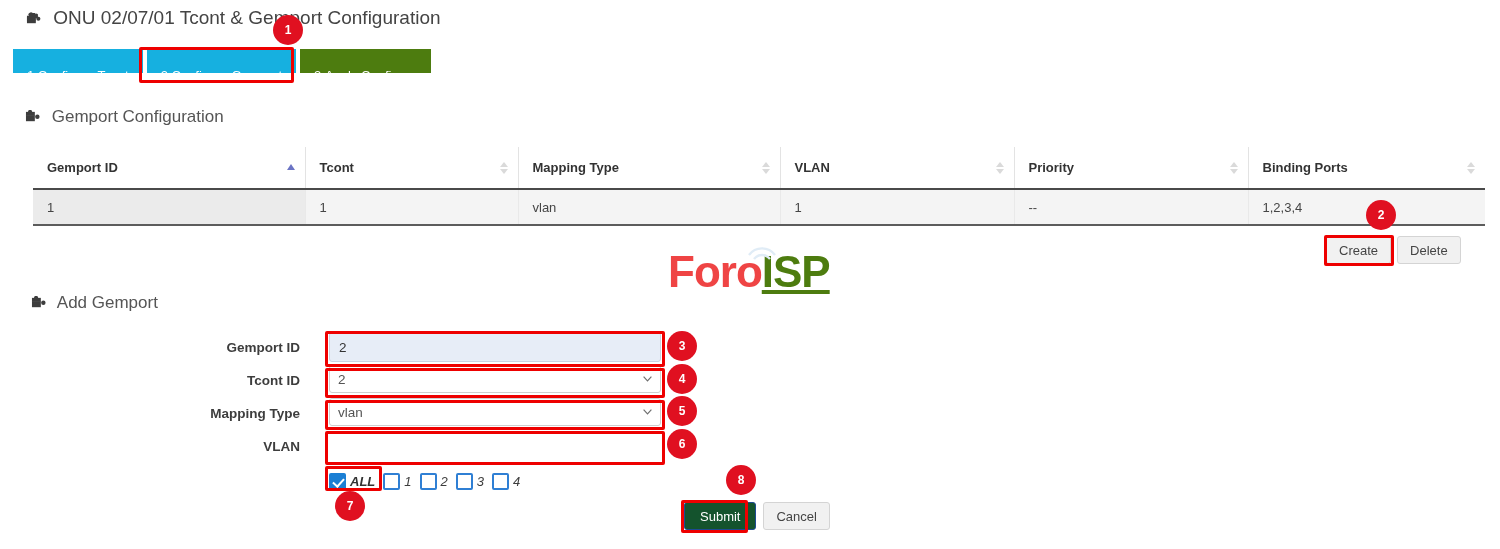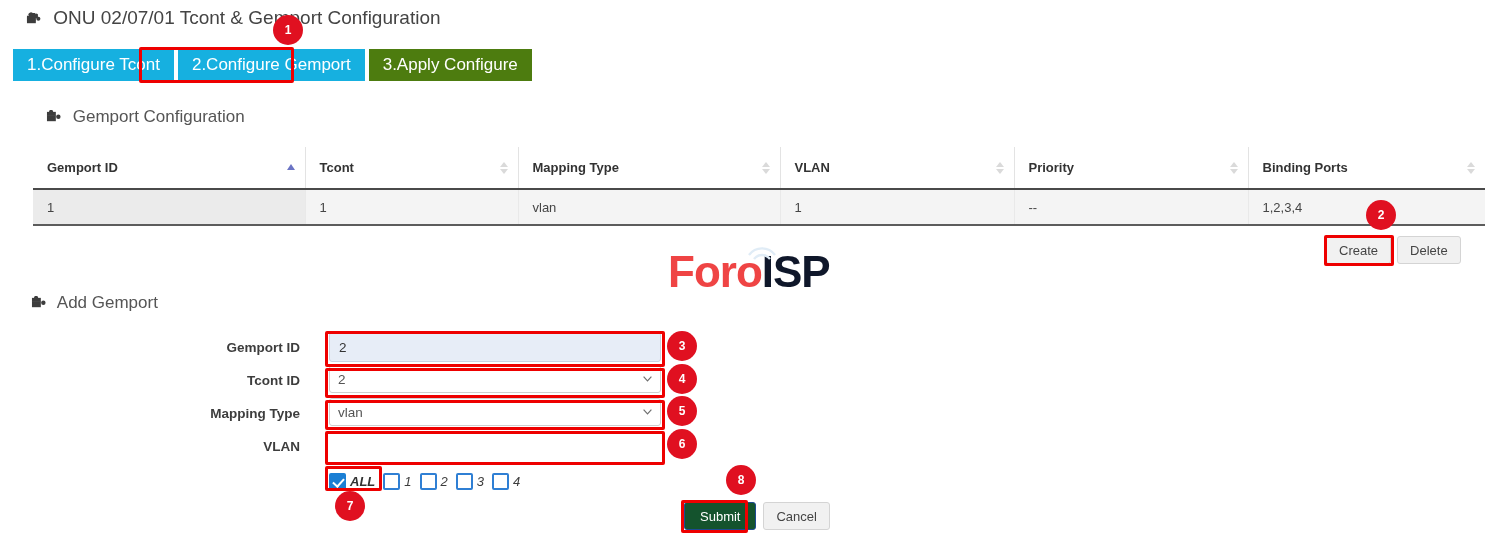--- a/index.html
+++ b/index.html
@@ -20,21 +20,21 @@
   .watermark {
     position: absolute;
     left: 668px; top: 250px;
     font-size: 44px;
     font-weight: bold;
     letter-spacing: -1px;
     user-select: none;
     line-height: 1;
   }
   .wm-foro { color: #ef4444; }
-  .wm-isp  { color: #0f172a; }
+  .wm-isp  { color: #4d7c0f; text-decoration: underline; }
   .wm-wifi {
     position: absolute;
     left: 745px; top: 243px;
     width: 34px; height: 20px;
   }
 
   
   .puzzle {
     display: inline-block;
     width: 15px; height: 14px;
@@ -53,42 +53,42 @@
   }
 
   
   .tabbar {
     position: absolute;
     left: 13px; top: 49px;
     display: flex;
     gap: 0px;
   }
   .tabbtn {
-    height: 32px;
-    padding: 0 14px;
+    height: 23px;
+    padding: 12px 14px;
     border: none;
     color: #ffffff;
-    font-size: 17px;
+    font-size: 13px;
     font-family: "Liberation Sans", sans-serif;
     line-height: 30px;
     white-space: nowrap;
     cursor: pointer;
   }
   .tab-cyan  { background: #16b0e0; }
   .tab-green { background: #4d7c0f; }
   .tab-gap { width: 4px; }
 
   
   .section-head {
     position: absolute;
     font-size: 17px;
     color: #555555;
     white-space: nowrap;
   }
-  #sec-gemport { left: 46px; top: 107px; }
+  #sec-gemport { left: 25px; top: 107px; }
   #sec-add     { left: 31px; top: 293px; }
 
   
   .tablewrap {
     position: absolute;
     left: 33px; top: 147px;
     width: 1452px;
   }
   table.grid {
     width: 100%;

